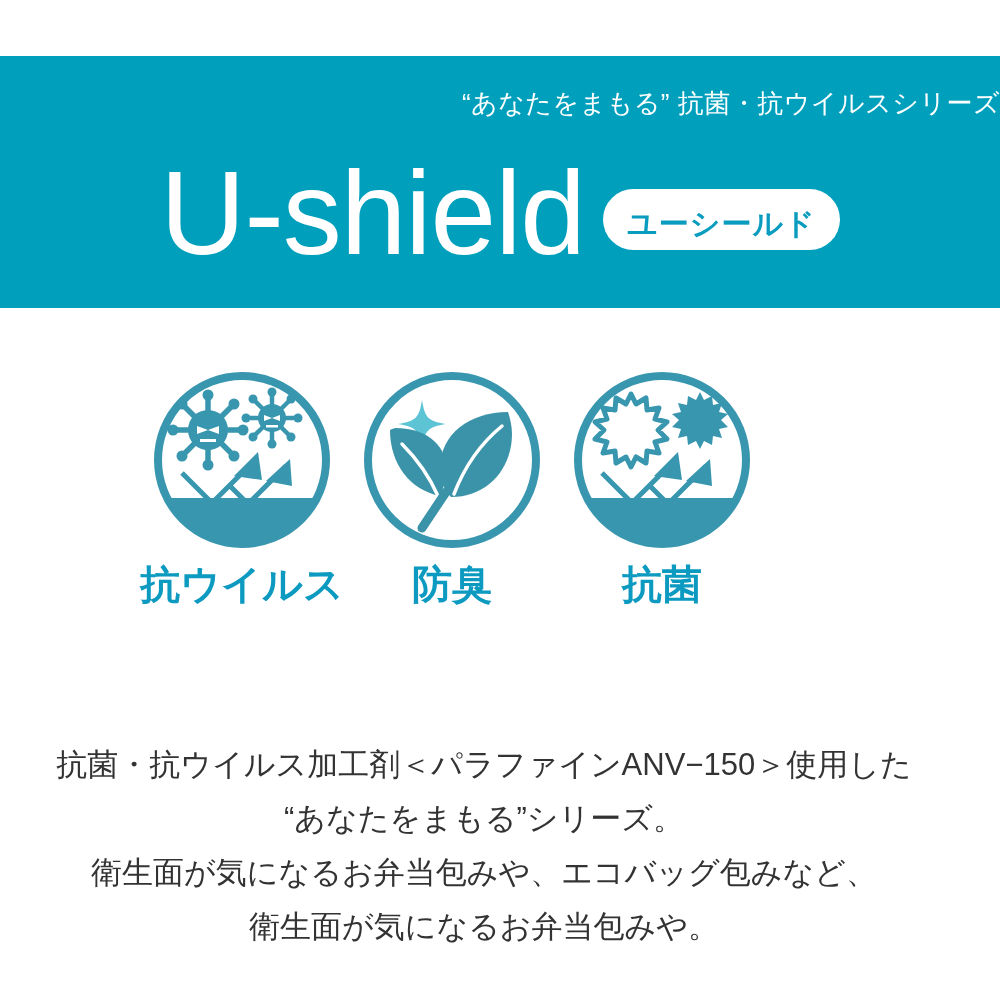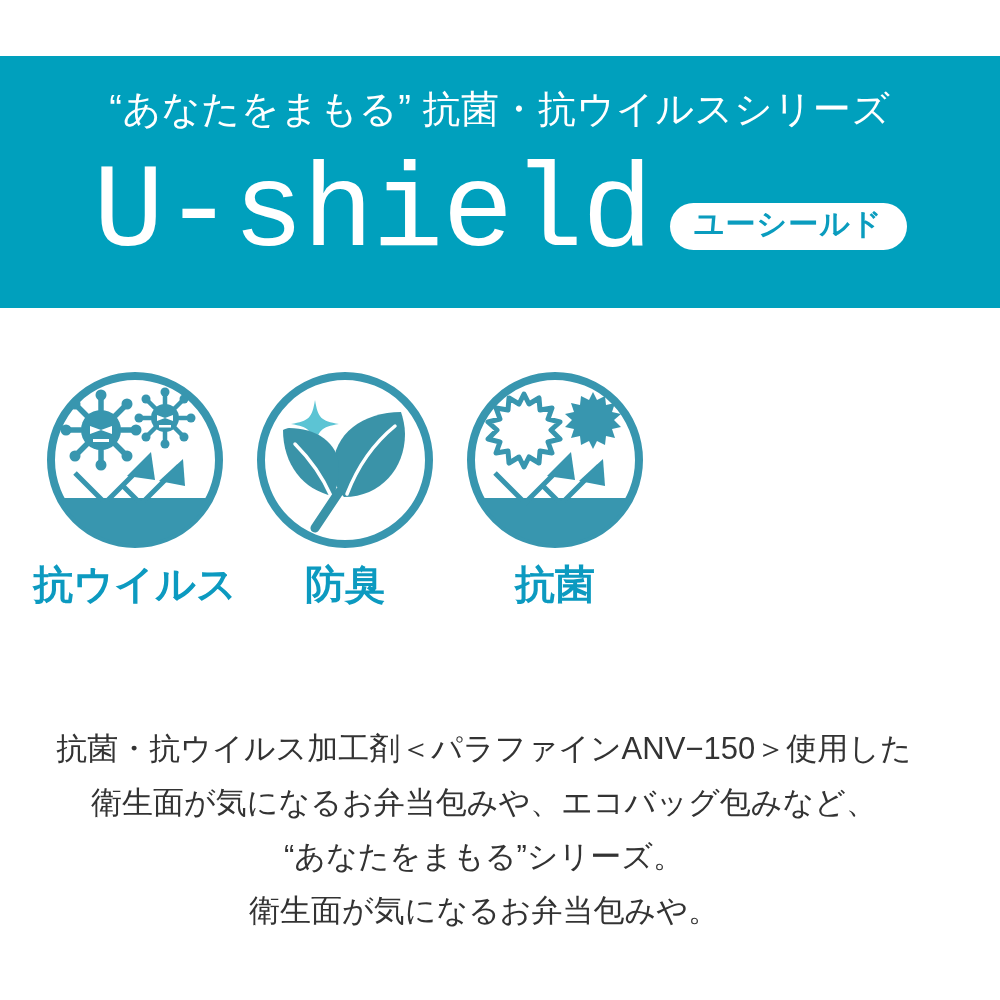--- a/index.html
+++ b/index.html
@@ -24,66 +24,66 @@
     width: 1000px;
     height: 252px;
     background: #00a0bd;
     box-sizing: border-box;
   }
   .tagline {
     position: absolute;
     left: 0;
     top: 34px;
     width: 1000px;
-    text-align: center;
+    text-align: right;
     color: #ffffff;
-    font-size: 38px;
+    font-size: 26px;
     line-height: 1;
     letter-spacing: 0.5px;
     white-space: nowrap;
   }
   .logo-row {
     position: absolute;
     left: 0;
     top: 100px;
     width: 1000px;
     display: flex;
     align-items: flex-end;
     justify-content: center;
     gap: 18px;
   }
   .logo-word {
     color: #ffffff;
     font-size: 118px;
     line-height: 0.98;
     font-weight: 500;
     letter-spacing: -1px;
-    font-family: Liberation Mono, monospace;
+    font-family: Liberation Sans, sans-serif;
   }
   .logo-badge {
     background: #ffffff;
     color: #0a9cbe;
     border-radius: 40px;
     font-size: 30px;
     font-weight: bold;
-    padding: 6px 24px 11px 24px;
+    padding: 20px 24px 11px 24px;
     line-height: 1;
     margin-bottom: 22px;
     letter-spacing: 1px;
     white-space: nowrap;
   }
 
   
   .features {
     position: absolute;
     left: 0;
     top: 368px;
     width: 904px;
     display: flex;
-    justify-content: flex-start;
+    justify-content: center;
     padding: 0 30px;
     box-sizing: border-box;
   }
   .feature {
     width: 210px;
     display: flex;
     flex-direction: column;
     align-items: center;
   }
   .feature-icon {
@@ -96,21 +96,21 @@
     font-size: 40px;
     font-weight: bold;
     line-height: 1;
     white-space: nowrap;
   }
 
   
   .body-copy {
     position: absolute;
     left: 0;
-    top: 722px;
+    top: 738px;
     width: 968px;
     text-align: center;
     color: #333333;
   }
   .body-line {
     font-size: 31px;
     line-height: 54px;
     white-space: nowrap;
   }
 </style>
@@ -244,16 +244,16 @@
       <path d="M140 91 L142 118 L116 113 Z" fill="#3896af"></path>
     </svg>
     <div class="feature-label">抗菌</div>
   </div>
 
 
 </div>
 
 <div class="body-copy">
   <div class="body-line">抗菌・抗ウイルス加工剤＜パラファインANV−150＞使用した</div>
+  <div class="body-line">“あなたをまもる”シリーズ。</div>
   <div class="body-line">衛生面が気になるお弁当包みや、エコバッグ包みなど、</div>
-  <div class="body-line">“あなたをまもる”シリーズ。</div>
   <div class="body-line">衛生面が気になるお弁当包みや。</div>
 </div>
 
 </body></html>

